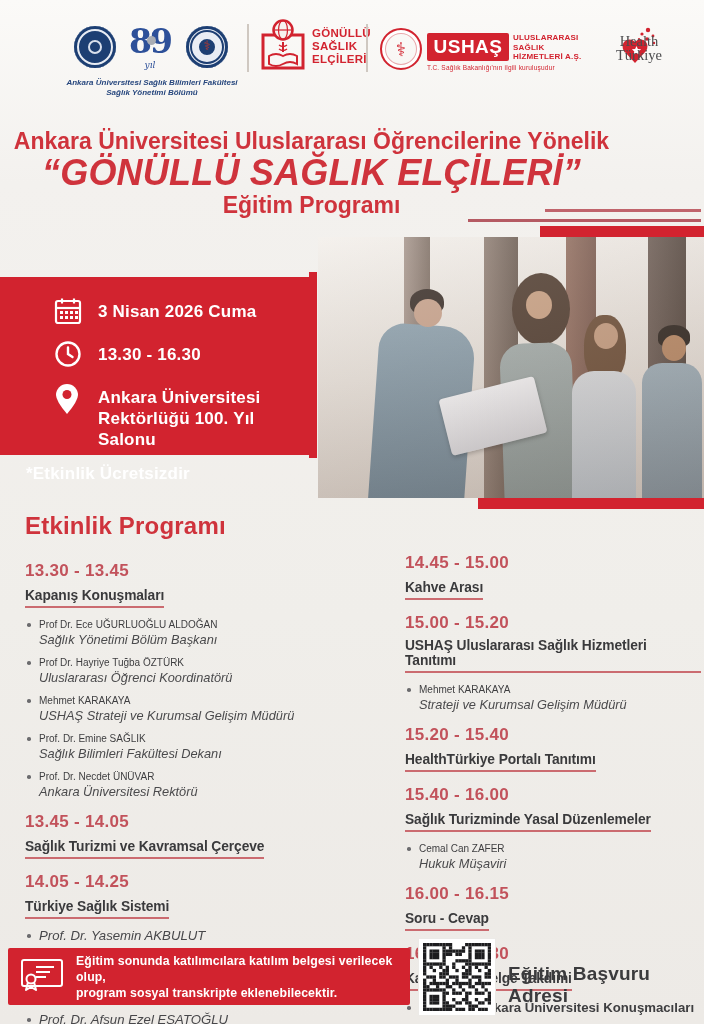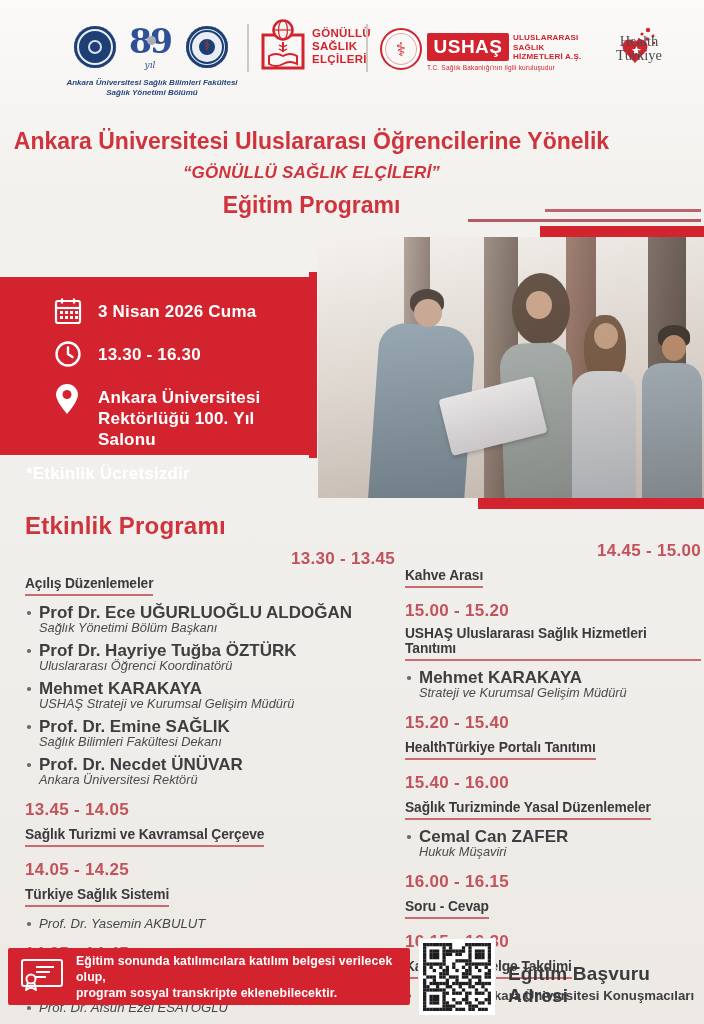--- a/index.html
+++ b/index.html
@@ -32,21 +32,21 @@
   .ushas-box{left:427px;top:33px;width:82px;height:28px;background:#d2232f;color:#fff;display:flex;align-items:center;justify-content:center;
     font-weight:800;font-size:19px;letter-spacing:.5px;border-radius:2px;}
   .ushas-side{left:513px;top:33px;color:#d2232f;font-weight:800;font-size:8px;line-height:9.5px;letter-spacing:.2px;}
   .ushas-sub{left:427px;top:64px;color:#d2232f;font-size:6.5px;letter-spacing:.2px;}
   .health-logo{left:570px;top:26px;width:130px;height:52px;text-align:center;}
   .health-txt{position:absolute;left:46px;top:8px;font-family:"Liberation Serif",serif;color:#4c4c4e;font-size:14.5px;line-height:14px;}
 
   
   .title-wrap{left:0;top:126px;width:623px;text-align:center;color:#cf333c;}
   .title-l1{font-size:23px;font-weight:700;line-height:30px;}
-  .title-l2{font-size:17px;font-weight:800;font-style:italic;line-height:34px;letter-spacing:.2px;}
+  .title-l2{font-size:36px;font-weight:800;font-style:italic;line-height:34px;letter-spacing:.2px;}
   .title-l3{font-size:23px;font-weight:700;line-height:31px;}
   .deco-a{left:545px;top:209px;width:156px;height:2.5px;background:#c0646c;}
   .deco-b{left:468px;top:219px;width:233px;height:2.5px;background:#b55a63;}
 
   
   .info-box{left:0;top:277px;width:316px;height:178px;background:#d2232f;color:#fff;border-radius:0 3px 3px 0;
     padding:20px 14px 0 54px;box-sizing:border-box;}
   .info-row{display:flex;align-items:flex-start;margin-bottom:11px;}
   .info-row .ic{width:30px;flex:0 0 30px;margin-right:14px;margin-top:0;}
   .info-text{font-weight:700;font-size:17px;line-height:21px;letter-spacing:.2px;padding-top:4px;}
@@ -78,26 +78,26 @@
   .hd4{left:344px;top:98px;width:24px;height:26px;background:#b98a66;border-radius:50%;}
   .bd4{left:324px;top:126px;width:60px;height:142px;background:linear-gradient(180deg,#9fb0ba,#86959f);border-radius:20px 20px 0 0;}
   .photo-overlay{left:0;top:0;width:100%;height:100%;background:linear-gradient(160deg,rgba(255,255,255,.18),rgba(90,60,45,.18));}
 
   
   .prog-heading{left:25px;top:512px;font-size:24px;font-weight:800;color:#cf333c;letter-spacing:.2px;}
   .col{position:absolute;width:370px;}
   .col-left{left:25px;top:545px;}
   .col-right{left:405px;top:537px;width:296px;}
   .s-time{font-weight:700;font-size:17px;color:#c2525b;margin:13px 0 5px;letter-spacing:.3px;}
-  .session:first-child .s-time{margin-top:4px;text-align:right;}
+  .session:first-child .s-time{margin-top:16px;}
   .s-title span{display:inline-block;font-weight:700;font-size:13.8px;color:#3a3a3c;border-bottom:2px solid #cb6b70;padding-bottom:3px;letter-spacing:-.1px;}
   .speakers{list-style:none;margin:9px 0 0;padding:0;}
   .speakers li{position:relative;margin:0 0 8px 14px;}
   .speakers li::before{content:"";position:absolute;left:-12px;top:6px;width:3.5px;height:3.5px;border-radius:50%;background:#6b6b6e;}
-  .sp-name{font-weight:700;font-size:17px;line-height:15px;color:#3e3e40;}
+  .sp-name{font-weight:400;font-size:10px;line-height:15px;color:#3e3e40;}
   .sp-role{font-style:italic;font-size:12.8px;line-height:15px;color:#4a4a4c;}
   .sp-italic{font-style:italic;font-size:13.2px;line-height:15px;color:#47474a;}
   .sp-bold{font-weight:700;font-size:13.2px;line-height:15px;color:#3e3e40;}
 
   
   .cert-bar{left:8px;top:948px;width:402px;height:57px;background:#d2232f;border-radius:2px;
     display:flex;align-items:center;padding:0 12px;box-sizing:border-box;color:#fff;}
   .cert-bar .ic{flex:0 0 44px;margin-right:12px;}
   .cert-text{font-weight:700;font-size:12.3px;line-height:16px;letter-spacing:.1px;}
   .qr{left:419px;top:939px;width:76px;height:76px;background:#fff;padding:4px;box-sizing:border-box;box-shadow:0 0 0 1px #eceae7;}
@@ -246,21 +246,21 @@
       <div class="hd4"></div>
       <div class="bd4"></div>
     <div class="lap"></div>
     <div class="photo-overlay"></div>
   </div>
 
   <div class="abs prog-heading">Etkinlik Programı</div>
   <div class="col col-left" id="col-left">
       <div class="session">
         <div class="s-time">13.30 - 13.45</div>
-        <div class="s-title"><span>Açılış Düzenlemeler</span></div>
+        <div class="s-title"><span>Kapanış Konuşmaları</span></div>
         <ul class="speakers">
           <li>
             <div class="sp-name">Prof Dr. Ece UĞURLUOĞLU ALDOĞAN</div>
             <div class="sp-role">Sağlık Yönetimi Bölüm Başkanı</div>
           </li>
           <li>
             <div class="sp-name">Prof Dr. Hayriye Tuğba ÖZTÜRK</div>
             <div class="sp-role">Uluslararası Öğrenci Koordinatörü</div>
           </li>
           <li>

